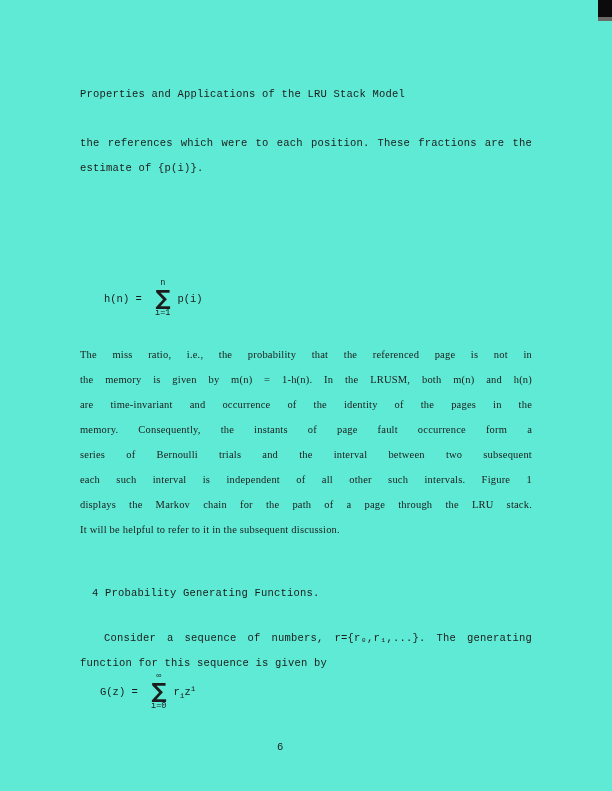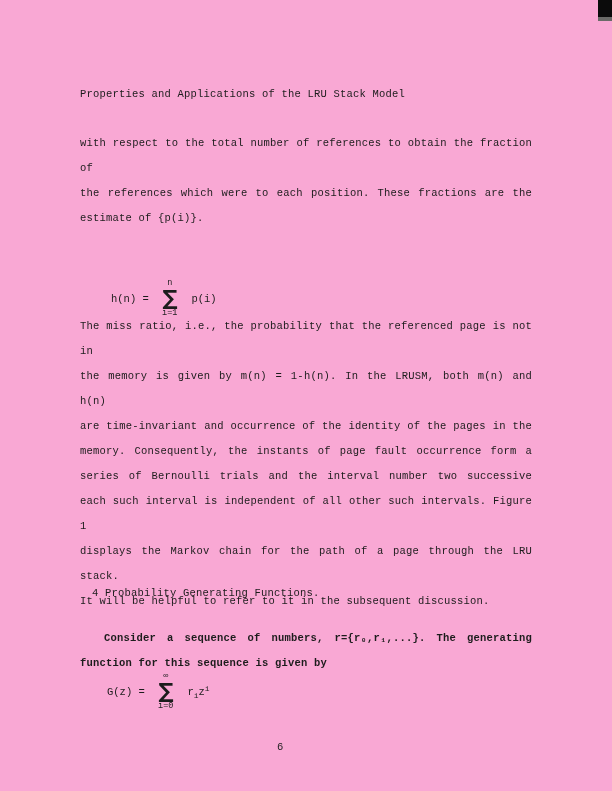--- a/index.html
+++ b/index.html
@@ -1,20 +1,20 @@
 <!DOCTYPE html>
 <html><head>
 <meta charset="utf-8">
 <style>
   html,body{margin:0;padding:0;background:#e9e9e6;}
   .page{
     position:relative;
     width:612px;height:791px;
     margin:0 auto;
-    background:#f9a8d4;
+    background:#5eead4;
     overflow:hidden;
     font-family:"Liberation Mono","DejaVu Sans Mono",monospace;
     color:#1c1c1c;
   }
   .blk{position:absolute;left:80px;width:452px;}
   .line{
     font-size:10.5px;
     line-height:25px;
     letter-spacing:0.2px;
     white-space:normal;
@@ -38,21 +38,21 @@
   .sum{
     display:inline-flex;flex-direction:column;align-items:center;
     line-height:1;
   }
   .sum-top{font-size:8.5px;line-height:9px;}
   .sum-sigma{
     font-family:"DejaVu Sans",sans-serif;
     font-size:21px;line-height:20px;font-weight:bold;
   }
   .sum-bottom{font-size:8.5px;line-height:10px;text-align:center;}
-  .f-lhs,.f-rhs{white-space:pre;margin-left:7px;}
+  .f-lhs,.f-rhs{white-space:pre;}
   .f-rhs sub{font-size:8px;line-height:0;}
   .f-rhs sup{font-size:8px;line-height:0;}
   .page-number{
     position:absolute;left:277px;top:735px;
     font-size:10.5px;line-height:25px;
   }
   .corner-mark{
     position:absolute;top:0;right:0;
     width:14px;height:21px;
     background:#0b0b0b;
@@ -68,50 +68,49 @@
 
 <div class="page">
 
   <div class="corner-mark">
     <div class="strip"></div>
   </div>
 
   <div class="running-head">Properties and Applications of the LRU Stack Model</div>
 
   <div class="blk" style="top:131px;">
-    <div class="line jline">with respect to the total number of references to obtain the fraction of</div>
     <div class="line jline">the  references  which  were  to each position.  These fractions are the</div>
     <div class="line lline">estimate of {p(i)}.</div>
   </div>
 
 
   <div class="formula" style="left:104px;top:279px;">
     <span class="f-lhs">h(n) = </span>
     <span class="sum">
       <span class="sum-top">n</span>
       <span class="sum-sigma">∑</span>
       <span class="sum-bottom">i=1</span>
     </span>
     <span class="f-rhs">p(i)</span>
   </div>
 
-  <div class="blk" style="top:314px;">
+  <div class="blk" style="top:342px;font-family:Liberation Serif, serif;">
     <div class="line jline">The miss ratio, i.e., the probability that the referenced page is not in</div>
     <div class="line jline">the memory is given by m(n) = 1-h(n).  In the LRUSM, both m(n) and  h(n)</div>
     <div class="line jline">are  time-invariant  and occurrence of the identity of the pages in the</div>
     <div class="line jline">memory.  Consequently, the instants of  page  fault  occurrence  form  a</div>
-    <div class="line jline">series  of  Bernoulli  trials  and  the  interval number two successive</div>
+    <div class="line jline">series  of  Bernoulli  trials  and  the  interval between two subsequent</div>
     <div class="line jline">each such interval is independent of all other such intervals.  Figure 1</div>
     <div class="line jline">displays the Markov chain for the path of a page through the LRU  stack.</div>
     <div class="line lline">It will be helpful to refer to it in the subsequent discussion.</div>
   </div>
 
   <div class="section-heading">4 Probability Generating Functions.</div>
 
-  <div class="blk" style="top:626px;font-weight:bold;">
+  <div class="blk" style="top:626px;">
     <div class="line jline indent">Consider  a  sequence  of  numbers,  r={r₀,r₁,...}.   The  generating</div>
     <div class="line lline">function for this sequence is given by</div>
   </div>
 
   <div class="formula" style="left:100px;top:672px;">
     <span class="f-lhs">G(z) = </span>
     <span class="sum">
       <span class="sum-top">∞</span>
       <span class="sum-sigma">∑</span>
       <span class="sum-bottom">i=0</span>

